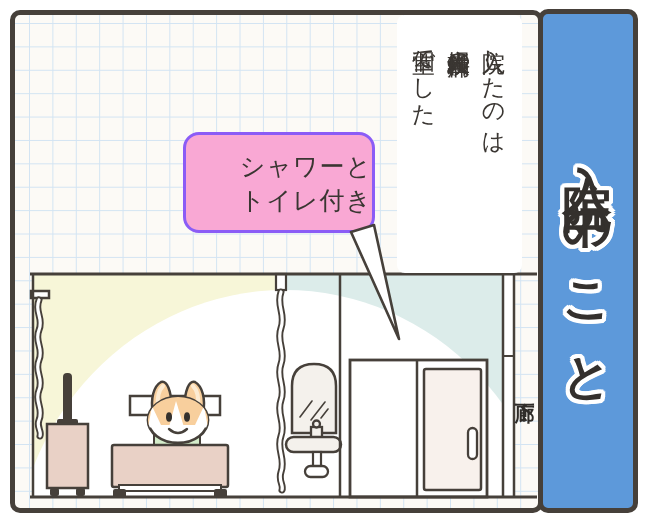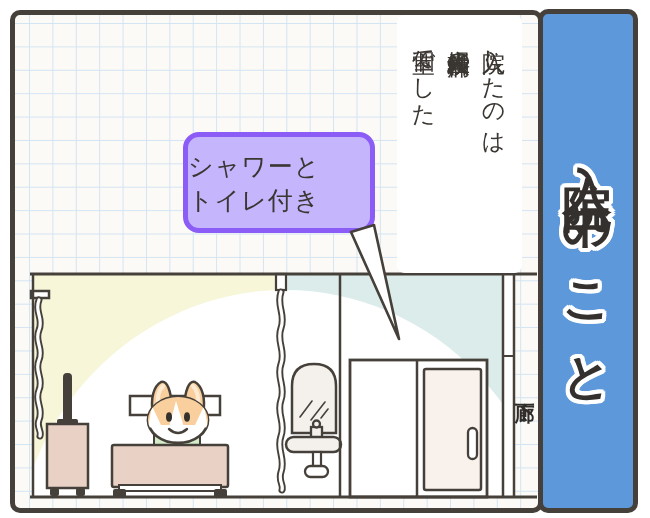--- a/index.html
+++ b/index.html
@@ -27,22 +27,22 @@
     position:absolute;left:397px;top:15px;width:125px;height:258px;
     box-sizing:border-box;background:#ffffff;border-radius:8px;
     writing-mode:vertical-rl;text-orientation:upright;
     white-space:pre-line;font-size:23px;line-height:35px;
     letter-spacing:1px;color:#3a3632;padding:17px 11px;z-index:3;
   }
 
   
   .bubble{
     position:absolute;left:183px;top:132px;width:192px;height:101px;
-    box-sizing:border-box;background:#c4b5fd;border:5px solid #8b5cf6;
-    border-radius:16px;display:flex;align-items:center;justify-content:flex-start;
+    box-sizing:border-box;background:#f9a8d4;border:3px solid #8b5cf6;
+    border-radius:16px;display:flex;align-items:center;justify-content:flex-end;
     z-index:4;
   }
   .bubble-text{
     white-space:pre-line;text-align:center;font-size:25px;line-height:34px;
     color:#3a3632;letter-spacing:1px;
   }
 
   
   .corridor{
     position:absolute;left:515px;top:386px;width:24px;

